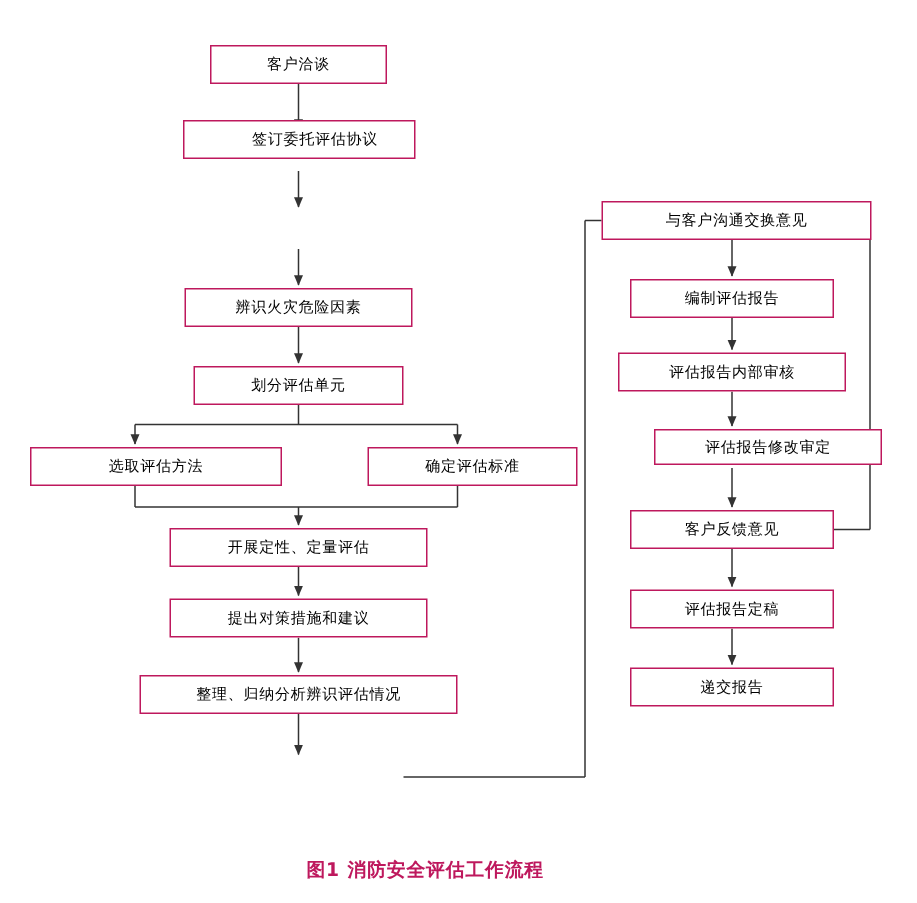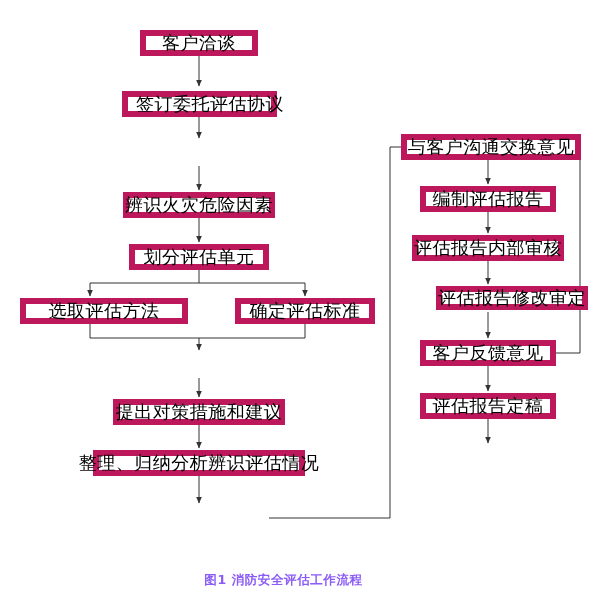--- a/index.html
+++ b/index.html
@@ -18,41 +18,41 @@
   #diagram {
     position: absolute;
     left: 0;
     top: 0;
     width: 611px;
     height: 602px;
   }
   .node {
     position: absolute;
     box-sizing: border-box;
-    border: 6px solid #be185d;
+    border: 1px solid #be185d;
     background: #ffffff;
     display: flex;
     align-items: center;
     justify-content: center;
-    font-size: 18px;
+    font-size: 10px;
     line-height: 1.1;
     letter-spacing: 0.5px;
     white-space: nowrap;
     color: #000000;
   }
   .caption {
     position: absolute;
     left: 0;
     top: 572px;
     width: 567px;
     text-align: center;
     font-size: 12.5px;
     font-weight: bold;
     letter-spacing: 0.6px;
-    color: #8b5cf6;
+    color: #be185d;
   }
   svg.edges {
     position: absolute;
     left: 0;
     top: 0;
     width: 611px;
     height: 602px;
     pointer-events: none;
   }
 </style>
@@ -101,34 +101,37 @@
 
       <line x1="556" y1="353" x2="580" y2="353"></line>
       <line x1="580" y1="353" x2="580" y2="147"></line>
       <line x1="580" y1="147" x2="566" y2="147" marker-end="url(#arrow)"></line>
     </g>
   </svg>
 
   <div class="node" style="left:140px;top:30px;width:118px;height:26px;">
     <span>客户洽谈</span>
   </div>
-  <div class="node" style="left:122px;top:91px;width:155px;height:26px;padding-left:21px;">
+  <div class="node" style="left:122px;top:80px;width:155px;height:26px;padding-left:21px;">
     <span>签订委托评估协议</span>
   </div>
   <div class="node" style="left:123px;top:192px;width:152px;height:26px;">
     <span>辨识火灾危险因素</span>
   </div>
   <div class="node" style="left:129px;top:244px;width:140px;height:26px;">
     <span>划分评估单元</span>
   </div>
   <div class="node" style="left:20px;top:298px;width:168px;height:26px;">
     <span>选取评估方法</span>
   </div>
-  <div class="node" style="left:235px;top:298px;width:140px;height:26px;">
+  <div class="node" style="left:245px;top:298px;width:140px;height:26px;">
     <span>确定评估标准</span>
+  </div>
+  <div class="node" style="left:113px;top:352px;width:172px;height:26px;">
+    <span>开展定性、定量评估</span>
   </div>
   <div class="node" style="left:113px;top:399px;width:172px;height:26px;">
     <span>提出对策措施和建议</span>
   </div>
   <div class="node" style="left:93px;top:450px;width:212px;height:26px;">
     <span>整理、归纳分析辨识评估情况</span>
   </div>
 
   <div class="node" style="left:401px;top:134px;width:180px;height:26px;">
     <span>与客户沟通交换意见</span>
@@ -141,15 +144,18 @@
   </div>
   <div class="node" style="left:436px;top:286px;width:152px;height:24px;">
     <span>评估报告修改审定</span>
   </div>
   <div class="node" style="left:420px;top:393px;width:136px;height:26px;">
     <span>评估报告定稿</span>
   </div>
   <div class="node" style="left:420px;top:340px;width:136px;height:26px;">
     <span>客户反馈意见</span>
   </div>
+  <div class="node" style="left:420px;top:445px;width:136px;height:26px;">
+    <span>递交报告</span>
+  </div>
 
   <div class="caption">图1 消防安全评估工作流程</div>
 </div>
 
 </body></html>

